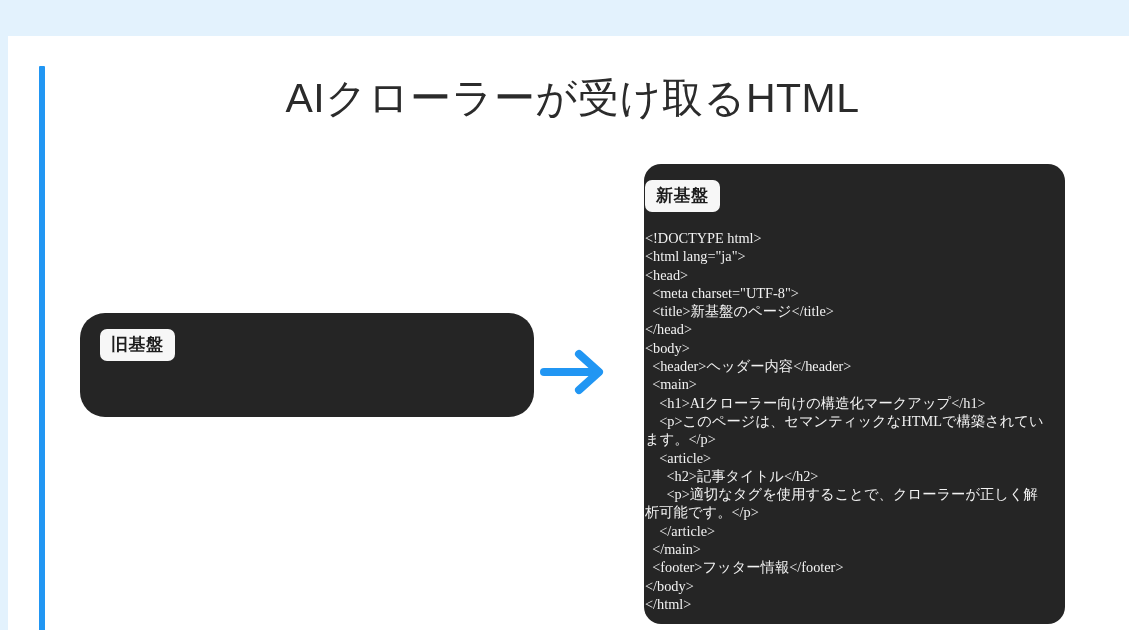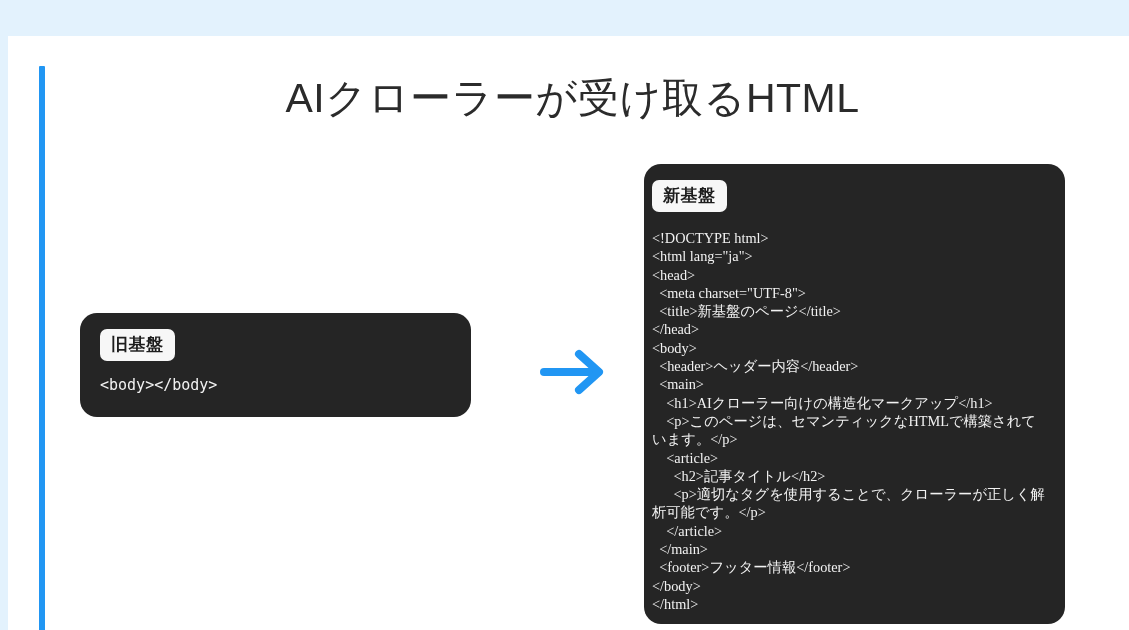--- a/index.html
+++ b/index.html
@@ -55,31 +55,32 @@
   .code-card {
     position: absolute;
     background: #252525;
     border-radius: 17px;
     box-sizing: border-box;
   }
 
   #old-card {
     left: 72px;
     top: 277px;
-    width: 391px;
+    width: 454px;
     height: 104px;
     padding: 16px 20px 0 20px;
+    border-radius: 25px;
   }
 
   #new-card {
     left: 636px;
     top: 128px;
     width: 421px;
     height: 460px;
-    padding: 16px 16px 0 8px;
+    padding: 16px 16px 0 1px;
   }
 
   
   .badge {
     display: inline-block;
     background: #f7f7f7;
     color: #1d1d1d;
     border-radius: 7px;
     font-size: 17px;
     font-weight: 700;
@@ -122,21 +123,20 @@
 <body>
 
 <div id="slide">
 
   <div id="accent-bar"></div>
 
   <div id="slide-title">AIクローラーが受け取るHTML</div>
 
   <div class="code-card" id="old-card">
     <span class="badge">旧基盤</span>
-    <div class="code-block" id="old-code">&lt;body&gt;&lt;/body&gt;</div>
   </div>
 
   <div id="arrow">
     <svg width="76" height="62" viewBox="0 0 76 62" fill="none" xmlns="http://www.w3.org/2000/svg">
       <path d="M8 31 H62" stroke="#2196f3" stroke-width="8" stroke-linecap="round"></path>
       <path d="M43 13 L63 31 L43 49" stroke="#2196f3" stroke-width="8" stroke-linecap="round" stroke-linejoin="round" fill="none"></path>
     </svg>
   </div>
 
   <div class="code-card" id="new-card">

